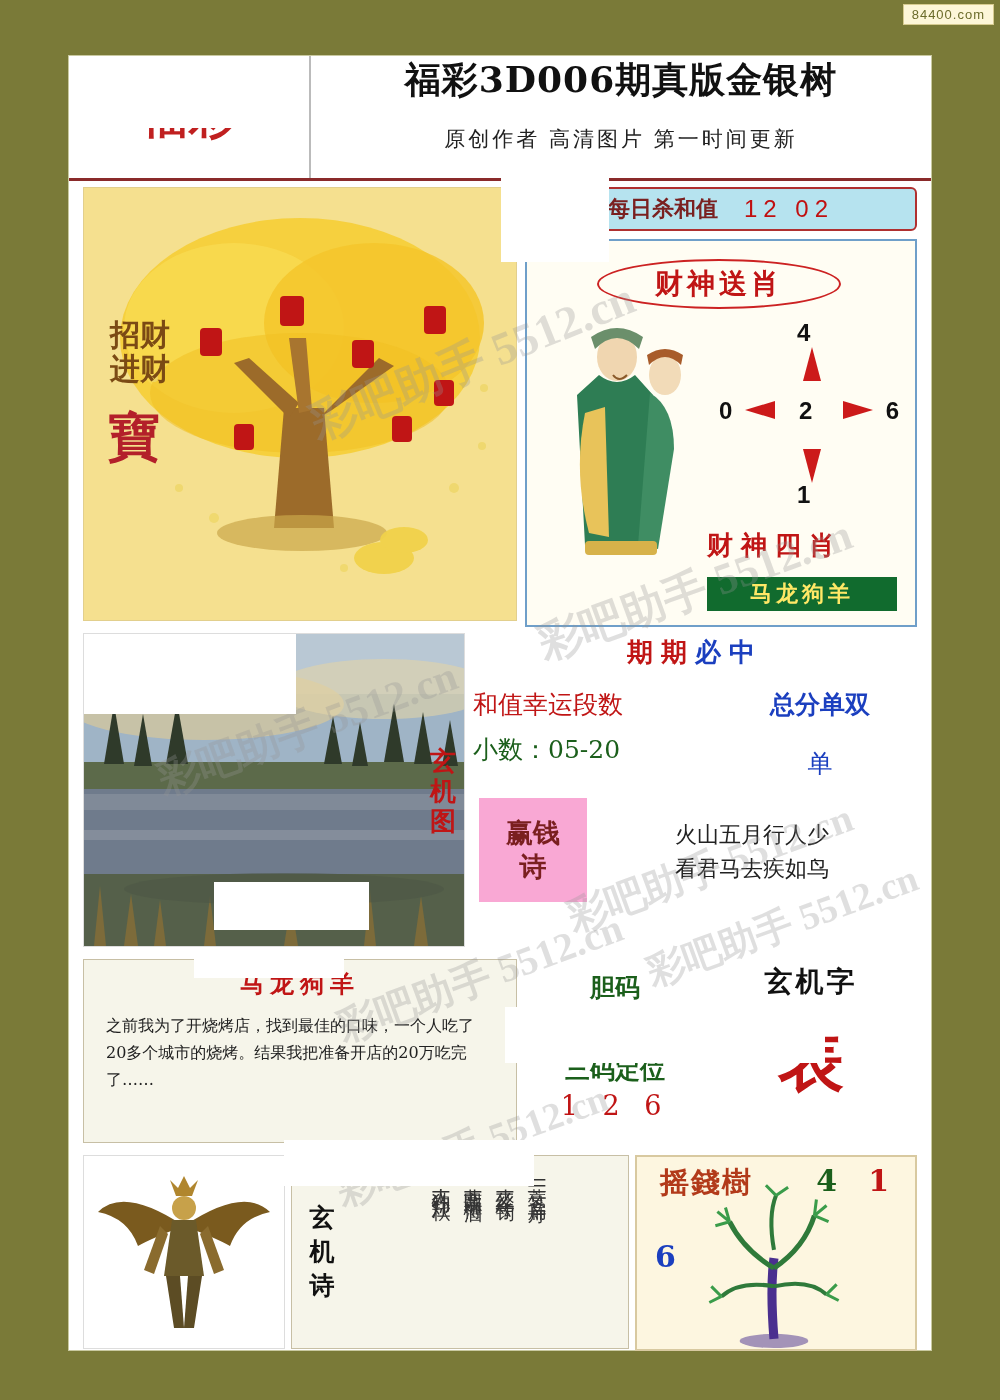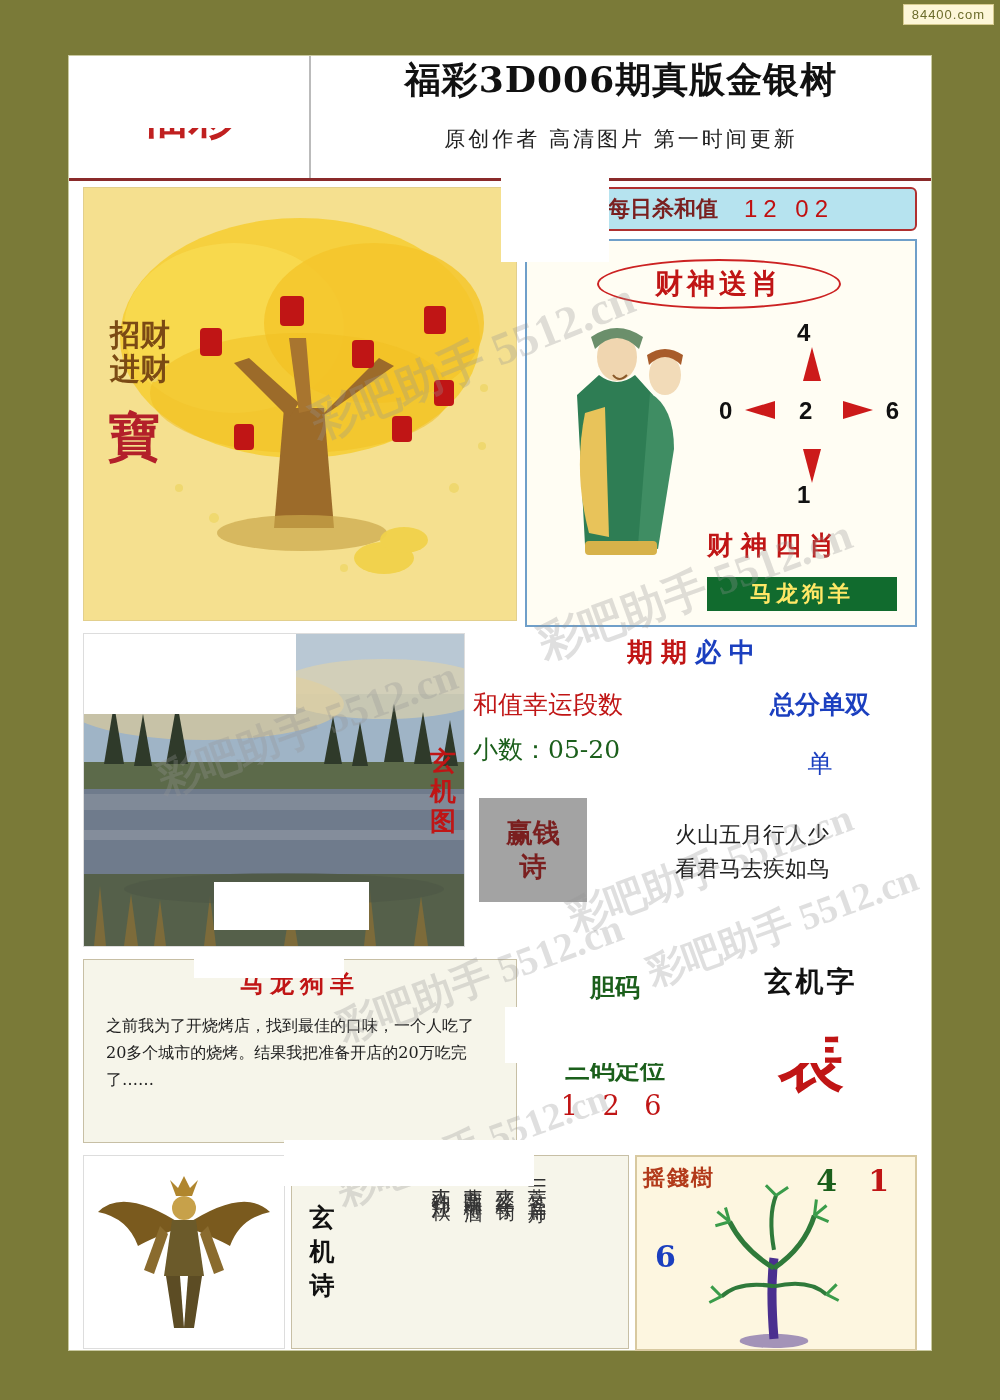--- a/index.html
+++ b/index.html
@@ -141,21 +141,21 @@
   .qiqi span:nth-child(4){color:#1b3fbf;}
   .lucky-row{display:flex;margin-top:18px;}
   .lucky-left{width:250px;}
   .lucky-title{font-size:25px;color:#c01515;font-family:"DejaVu Serif",serif;}
   .lucky-small{font-size:25px;color:#1b5f1b;margin-top:12px;font-family:"DejaVu Serif",serif;}
   .lucky-right{flex:1;text-align:center;}
   .score-title{font-size:25px;color:#1b3fbf;font-family:"DejaVu Serif",serif;font-weight:bold;}
   .score-val{font-size:25px;color:#1b3fbf;margin-top:26px;font-family:"DejaVu Serif",serif;}
   .win-poem-row{display:flex;margin-top:18px;}
   .win-box{
-    width:108px;height:104px;background:#a3a3a3;color:#7a1f1f;
+    width:108px;height:104px;background:#f9a8d4;color:#7a1f1f;
     display:flex;flex-direction:column;align-items:center;justify-content:center;
     font-family:"DejaVu Serif",serif;font-size:27px;font-weight:bold;line-height:34px;
     margin-left:6px;
   }
   .poem-side{
     flex:1;text-align:center;padding-top:20px;
     font-family:"DejaVu Serif",serif;font-size:22px;color:#222;line-height:34px;
   }
   
   .row3{height:190px;margin-top:6px;}
@@ -201,22 +201,22 @@
     flex:1;display:flex;flex-direction:row-reverse;justify-content:center;gap:6px;padding:14px 8px;
   }
   .poem-lines .line{
     writing-mode:vertical-rl;font-family:"DejaVu Serif",serif;font-size:19px;color:#333;letter-spacing:3px;
   }
   .mask-f{position:absolute;left:-8px;top:-16px;width:250px;height:46px;background:#fff;z-index:4;}
   .money-tree-box{
     flex:1;margin-left:6px;height:192px;border:2px solid #d8c9a0;background:#fdf6e0;position:relative;overflow:hidden;
   }
   .mt-title{
-    position:absolute;left:6px;top:6px;font-family:"DejaVu Serif",serif;
-    font-size:22px;font-weight:bold;color:#b23a1a;letter-spacing:2px;
+    position:absolute;left:23px;top:6px;font-family:"DejaVu Serif",serif;
+    font-size:29px;font-weight:bold;color:#b23a1a;letter-spacing:2px;
   }
   .mt-n{position:absolute;font-family:"DejaVu Serif",serif;font-size:30px;font-weight:bold;}
   .mt-n1{right:78px;top:6px;color:#1b5f1b;}
   .mt-n2{right:26px;top:6px;color:#c01515;}
   .mt-n3{left:18px;top:82px;color:#1b3fbf;}
   
   .wm{
     position:absolute;color:rgba(150,150,150,.30);
     font-family:"Liberation Serif", serif;font-weight:bold;pointer-events:none;white-space:nowrap;
   }

